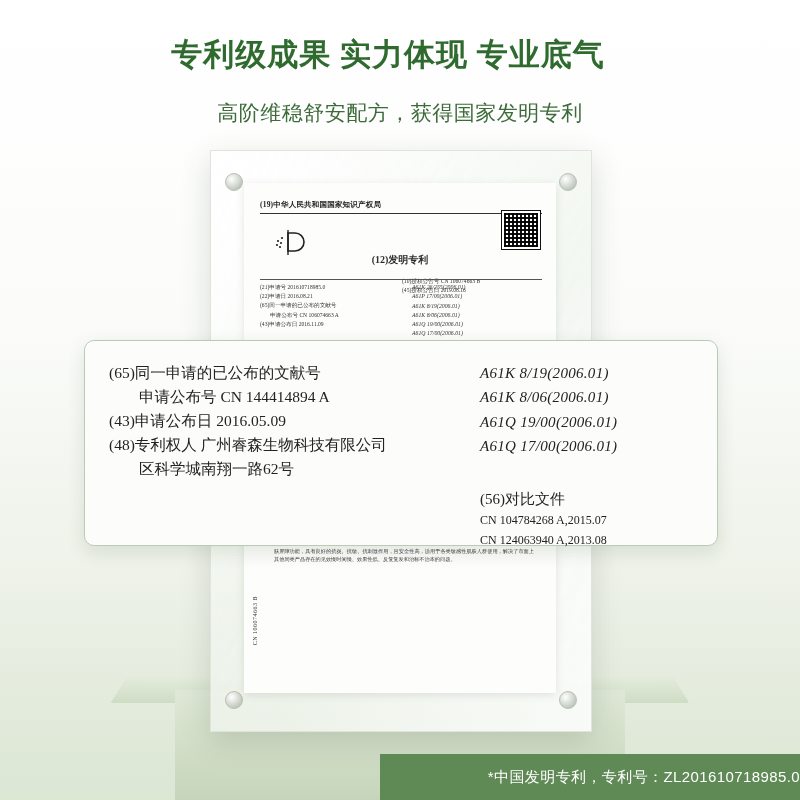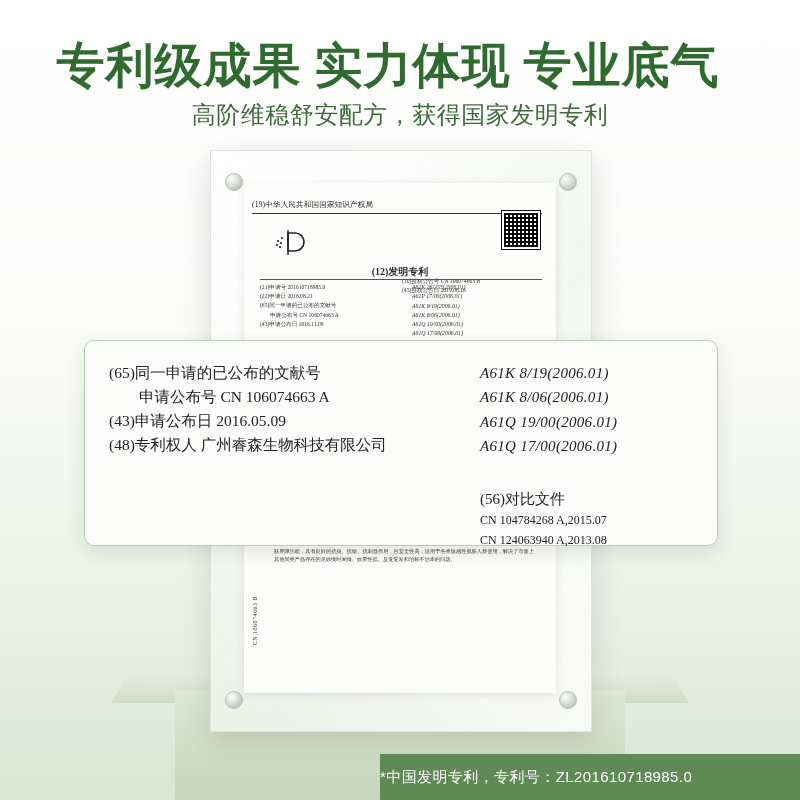--- a/index.html
+++ b/index.html
@@ -22,34 +22,34 @@
     overflow: hidden;
   }
 
   
   .headline {
     position: absolute;
     top: 34px;
     left: 0;
     width: 776px;
     text-align: center;
-    font-size: 48px;
+    font-size: 31px;
     font-weight: bold;
     letter-spacing: 1px;
     color: #2f6b2f;
     font-family: "Liberation Serif", "DejaVu Serif", serif;
     white-space: nowrap;
   }
   .subhead {
     position: absolute;
     top: 99px;
     left: 0;
     width: 800px;
     text-align: center;
-    font-size: 24px;
+    font-size: 21px;
     color: #3d6b3a;
     font-family: "Liberation Serif", "DejaVu Serif", serif;
     letter-spacing: 0.5px;
     white-space: nowrap;
   }
 
   
   .pedestal {
     position: absolute;
     left: 0;
@@ -123,23 +123,24 @@
     top: 183px;
     width: 312px;
     height: 510px;
     background: #fdfdfb;
     box-shadow: 0 2px 8px rgba(70,80,65,0.13);
     overflow: hidden;
     color: #2e2e2e;
   }
   .paper .pad {
     position: absolute;
-    left: 8px;
+    left: 16px;
     top: 17px;
     right: 14px;
+    font-weight: bold;
   }
   .p-title {
     font-size: 7.5px;
     font-family: "Liberation Serif", "DejaVu Serif", serif;
     color: #222;
     letter-spacing: 0.2px;
   }
   .p-rule {
     margin-top: 3px;
     border-top: 1px solid #333;
@@ -279,21 +280,21 @@
   .notebar {
     position: absolute;
     right: 0;
     bottom: 0;
     width: 420px;
     height: 46px;
     background: #5f8a55;
     color: #ffffff;
     display: flex;
     align-items: center;
-    justify-content: flex-start;
+    justify-content: flex-end;
     font-size: 15px;
     letter-spacing: 0.4px;
     font-family: "Liberation Sans", sans-serif;
     white-space: nowrap;
   }
 </style>
 </head>
 <body>
 
 <div class="page">
@@ -326,21 +327,21 @@
     <svg class="emblem" style="position:absolute;left:24px;top:34px;" viewBox="0 0 40 34">
       <circle cx="14" cy="11" r="1.1" fill="#222"></circle>
       <circle cx="10" cy="14" r="1.1" fill="#222"></circle>
       <circle cx="13" cy="16" r="1.1" fill="#222"></circle>
       <circle cx="9" cy="18" r="1.1" fill="#222"></circle>
       <circle cx="12" cy="20" r="1.1" fill="#222"></circle>
       <path d="M20 6 L27 6 A9 9 0 0 1 27 24 L20 24 Z" fill="none" stroke="#222" stroke-width="1.6"></path>
       <path d="M20 3 L20 28" stroke="#222" stroke-width="1.4"></path>
     </svg>
 
-    <div class="p-maintitle" style="position:absolute;left:0;right:0;top:68px;">(12)发明专利</div>
+    <div class="p-maintitle" style="position:absolute;left:0;right:0;top:56px;">(12)发明专利</div>
 
     <div class="p-right-col">
       <div style="height:28px;"></div>
       <div class="p-small"><span>(10)授权公告号</span>
         <span>CN 106074663 B</span></div>
       <div class="p-small"><span>(45)授权公告日</span>
         <span>2019.08.16</span></div>
     </div>
 
     <div class="thin-rule" style="top:96px;"></div>
@@ -369,23 +370,24 @@
     <div class="thin-rule" style="top:168px;"></div>
 
     <div class="body-text">本发明公开了一种具有维稳舒缓功效的护肤组合物及其制备方法和应用，所述组合物包括以下重量份的原料：具有抗敏舒缓功效的活性成分、保湿剂、增稠剂、乳化剂等。本发明的护肤组合物能够有效改善皮肤敏感状态，增强皮肤屏障功能，具有良好的抗炎、抗敏、抗刺激作用，且安全性高，适用于各类敏感性肌肤人群使用，解决了市面上其他同类产品存在的见效慢时间慢、效果性低、反复复发和治标不治本的问题。</div>
 
     <div class="side-code">CN 106074663 B</div>
   </div>
 
   <div class="callout">
     <div class="co-left">
       <div class="co-line">(65)同一申请的已公布的文献号</div>
-      <div class="co-line co-indent">申请公布号  CN 106074663 A</div>
+      <div class="co-line co-indent">申请公布号  CN 144414894 A</div>
       <div class="co-line">(43)申请公布日  2016.05.09</div>
       <div class="co-line">(48)专利权人  广州睿森生物科技有限公司</div>
+      <div class="co-line co-indent">区科学城南翔一路62号</div>
     </div>
     <div class="co-right">
       <div class="co-class">A61K 8/19(2006.01)</div>
       <div class="co-class">A61K 8/06(2006.01)</div>
       <div class="co-class">A61Q 19/00(2006.01)</div>
       <div class="co-class">A61Q 17/00(2006.01)</div>
       <div class="co-ref-title" style="margin-top:30px;">(56)对比文件</div>
       <div class="co-ref">CN 104784268 A,2015.07</div>
       <div class="co-ref">CN 124063940 A,2013.08</div>
     </div>

